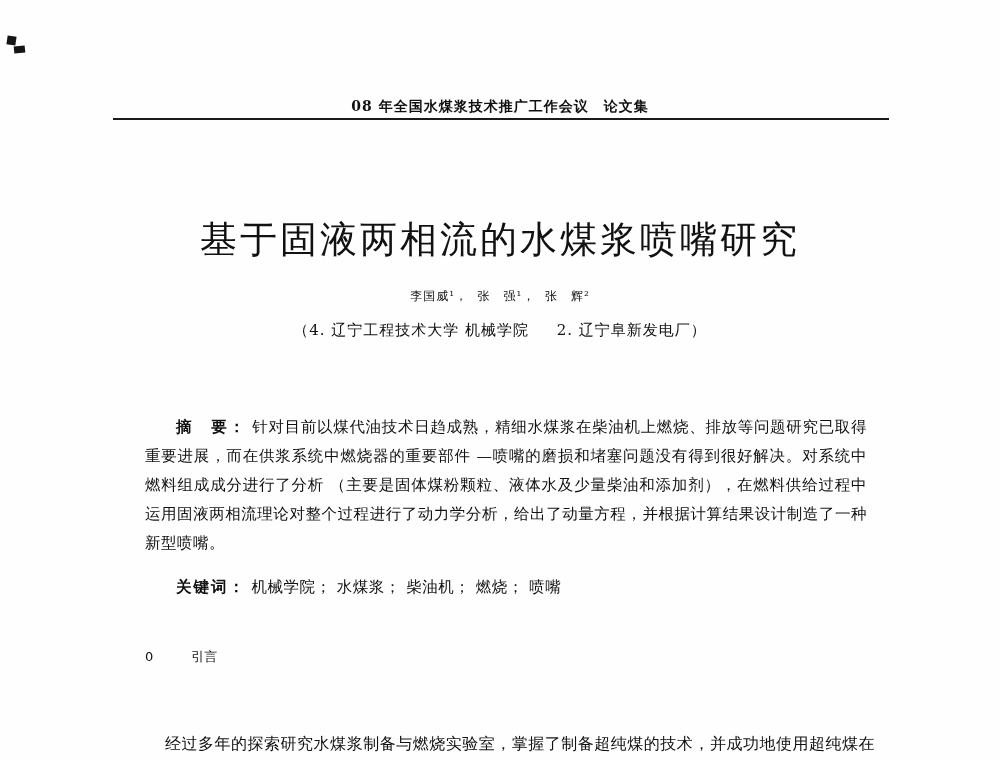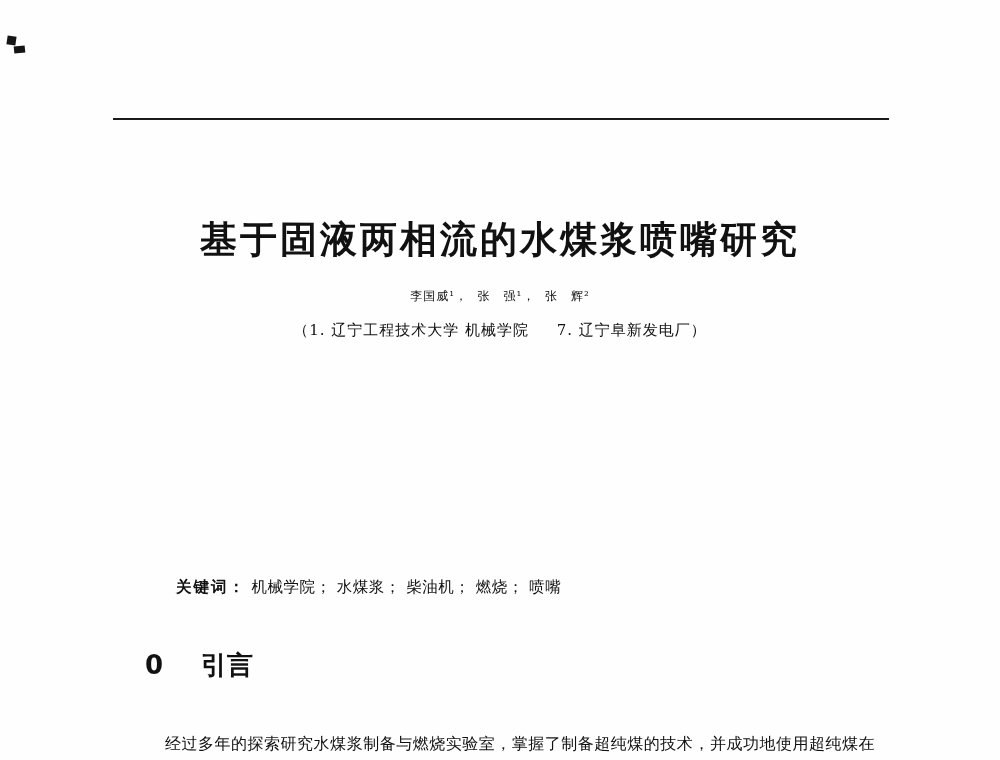--- a/index.html
+++ b/index.html
@@ -43,21 +43,21 @@
     height: 0;
     border-top: 2px solid #1a1a1a;
   }
   .title {
     position: absolute;
     top: 190px;
     left: 0;
     width: 100%;
     text-align: center;
     font-size: 37px;
-    font-weight: 700;
+    font-weight: 400;
     letter-spacing: 3px;
     font-family: "DejaVu Sans", "Liberation Sans", sans-serif;
   }
   .authors {
     position: absolute;
     top: 288px;
     left: 0;
     width: 100%;
     text-align: center;
     font-size: 12px;
@@ -97,22 +97,22 @@
     width: 722px;
     font-size: 15.5px;
     line-height: 29px;
     text-indent: 2em;
     letter-spacing: 0.5px;
   }
   .section-heading {
     position: absolute;
     top: 648px;
     left: 145px;
-    font-size: 26px;
-    font-weight: 700;
+    font-size: 13px;
+    font-weight: 400;
     font-family: "DejaVu Sans", "Liberation Sans", sans-serif;
   }
   .section-heading .num {
     display: inline-block;
     margin-right: 38px;
   }
   .body-text {
     position: absolute;
     top: 712px;
     left: 133px;
@@ -125,29 +125,33 @@
   }
 </style>
 </head>
 <body>
 
 <div class="paper">
 
   <span class="artifact a1"></span>
   <span class="artifact a2"></span>
 
+  <div class="header-line">08 年全国水煤浆技术推广工作会议　论文集</div>
 
   <div class="header-rule"></div>
 
   <h1 class="title">基于固液两相流的水煤浆喷嘴研究</h1>
 
   <div class="authors">李国威¹，  张　强¹，  张　辉²</div>
 
-  <div class="affiliation">（1. 辽宁工程技术大学 机械学院　  7. 辽宁阜新发电厂）</div>
+  <div class="affiliation">（4. 辽宁工程技术大学 机械学院　  2. 辽宁阜新发电厂）</div>
 
+  <p class="abstract">
+    <span class="label">摘　要：</span><span> 针对目前以煤代油技术日趋成熟，精细水煤浆在柴油机上燃烧、排放等问题研究已取得重要进展，而在供浆系统中燃烧器的重要部件 —喷嘴的磨损和堵塞问题没有得到很好解决。对系统中燃料组成成分进行了分析 （主要是固体煤粉颗粒、液体水及少量柴油和添加剂），在燃料供给过程中运用固液两相流理论对整个过程进行了动力学分析，给出了动量方程，并根据计算结果设计制造了一种新型喷嘴。</span>
+  </p>
 
   <p class="keywords">
     <span class="label">关键词：</span><span>  机械学院； 水煤浆； 柴油机； 燃烧； 喷嘴</span>
   </p>
 
   <div class="section-heading">
     <span class="num">0</span><span>引言</span>
   </div>
 
   <p class="body-text">经过多年的探索研究水煤浆制备与燃烧实验室，掌握了制备超纯煤的技术，并成功地使用超纯煤在实验室制备了精细水煤浆，制浆技术已逐步成熟。目前，精细水煤浆在小容</p>

